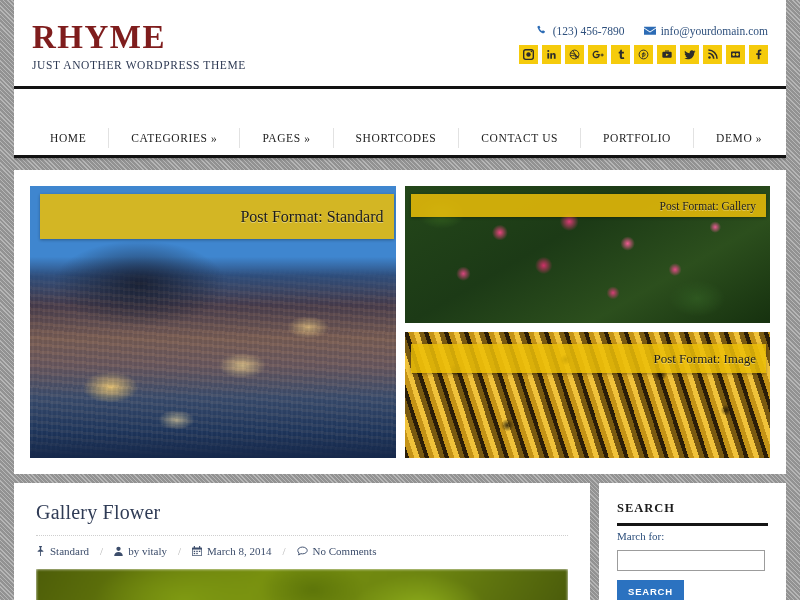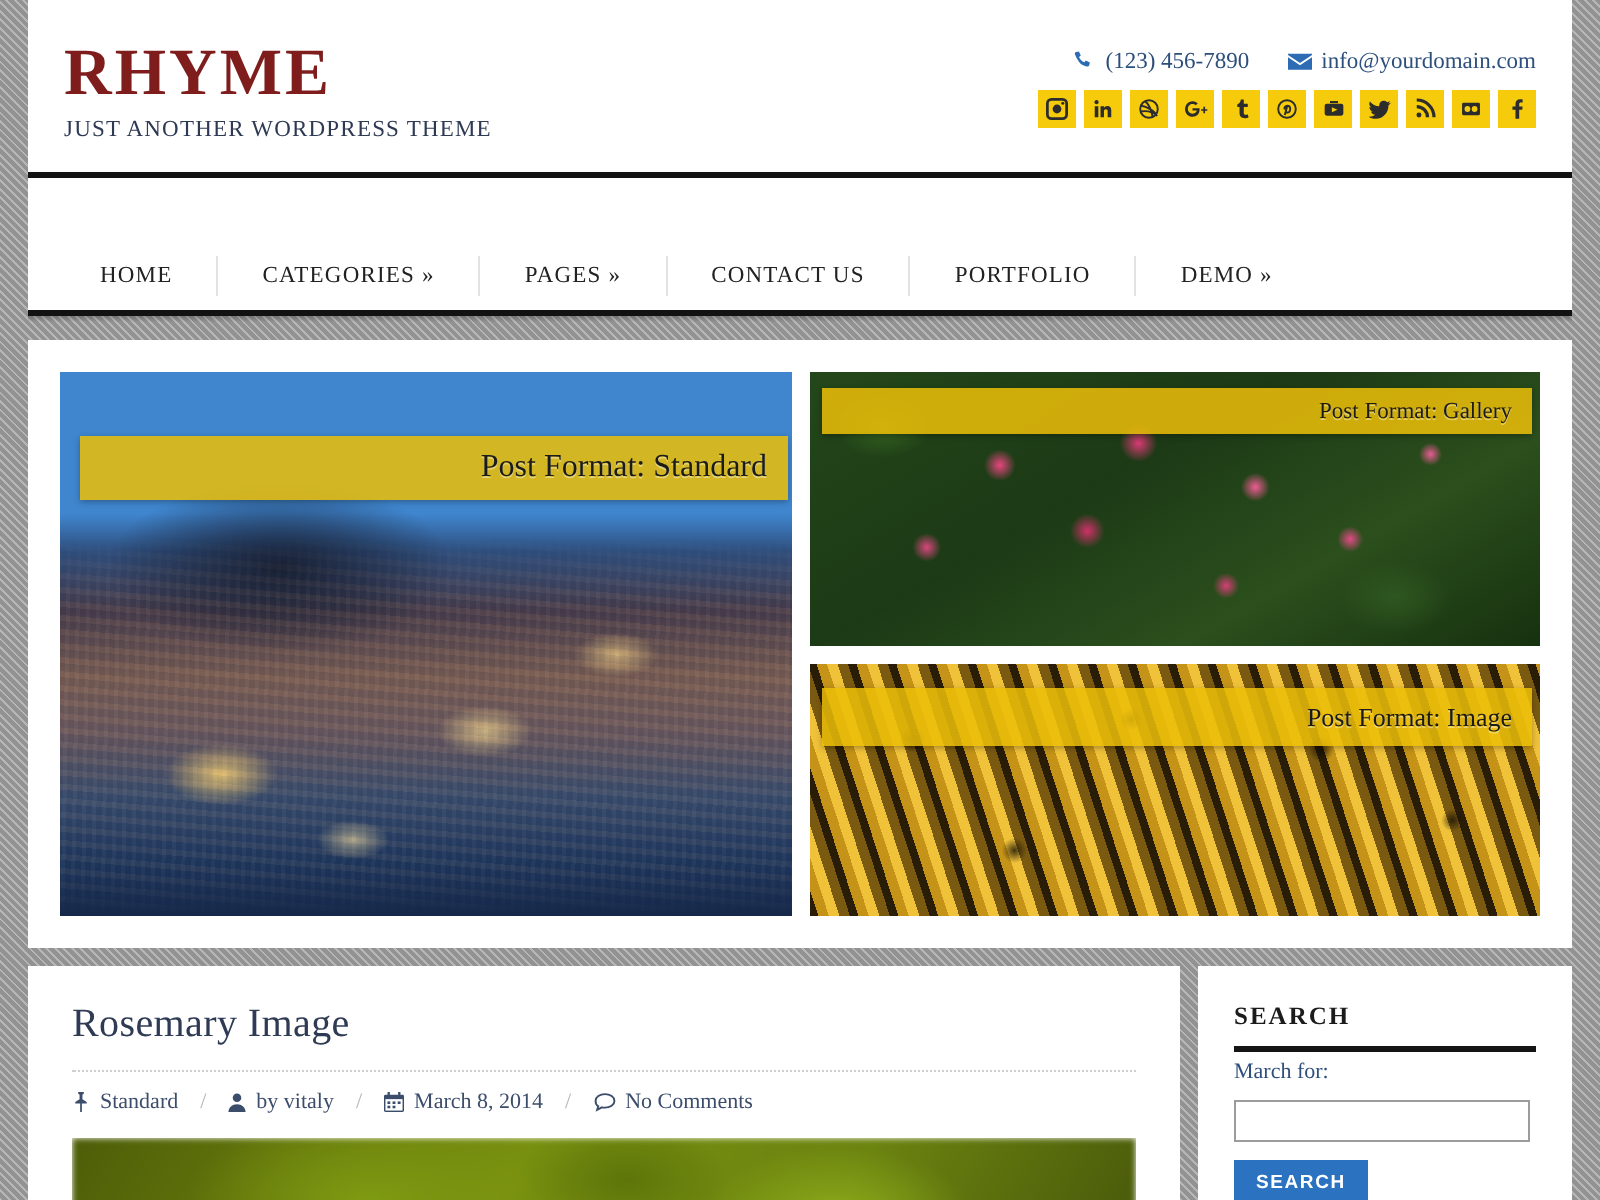--- a/index.html
+++ b/index.html
@@ -298,21 +298,21 @@
 
   .banner-text {
     color: #1b1b1b;
     font-family: "Liberation Serif", serif;
     text-shadow: 0 1px 0 rgba(255,255,255,0.4);
     white-space: nowrap;
     padding-right: 10px;
   }
 
   .banner-main {
-    left: 10px; right: 2px; top: 32px; height: 32px;
+    left: 10px; right: 2px; top: 8px; height: 45px;
   }
   .banner-main .banner-text { font-size: 16px; }
 
   .banner-small {
     left: 6px; right: 4px; top: 8px; height: 23px;
   }
   .banner-small .banner-text { font-size: 11.5px; }
 
   .banner-wide {
     left: 6px; right: 4px; top: 12px; height: 29px;
@@ -526,20 +526,21 @@
       </div>
 
     </div>
   </div>
 
   <div class="nav-outer">
     <nav class="nav">
       <a class="nav-item" href="#">HOME</a>
       <a class="nav-item" href="#">CATEGORIES »</a>
       <a class="nav-item" href="#">PAGES »</a>
+      <a class="nav-item" href="#">SHORTCODES</a>
       <a class="nav-item" href="#">CONTACT US</a>
       <a class="nav-item" href="#">PORTFOLIO</a>
       <a class="nav-item" href="#">DEMO »</a>
     </nav>
   </div>
   <div class="shadow-strip"></div>
 
   <div class="featured-wrap">
     <div class="featured-grid">
 
@@ -571,21 +572,21 @@
         </div>
       </div>
 
     </div>
   </div>
 
   <div class="lower">
 
     <div class="content-col">
       <article>
-        <h2 class="post-title">Rosemary Image</h2>
+        <h2 class="post-title">Gallery Flower</h2>
 
         <div class="post-meta">
           <span class="meta-item">
             <span class="meta-ico">
               <svg width="9" height="10" viewBox="0 0 12 14" fill="#3c4d6b">
                   <path d="M4 0h4v1L7 2v3l3 2v1H6.6v6H5.4V8H2V7l3-2V2L4 1z"></path>
                 </svg>
             </span>
             <span>Standard</span>
           </span>

